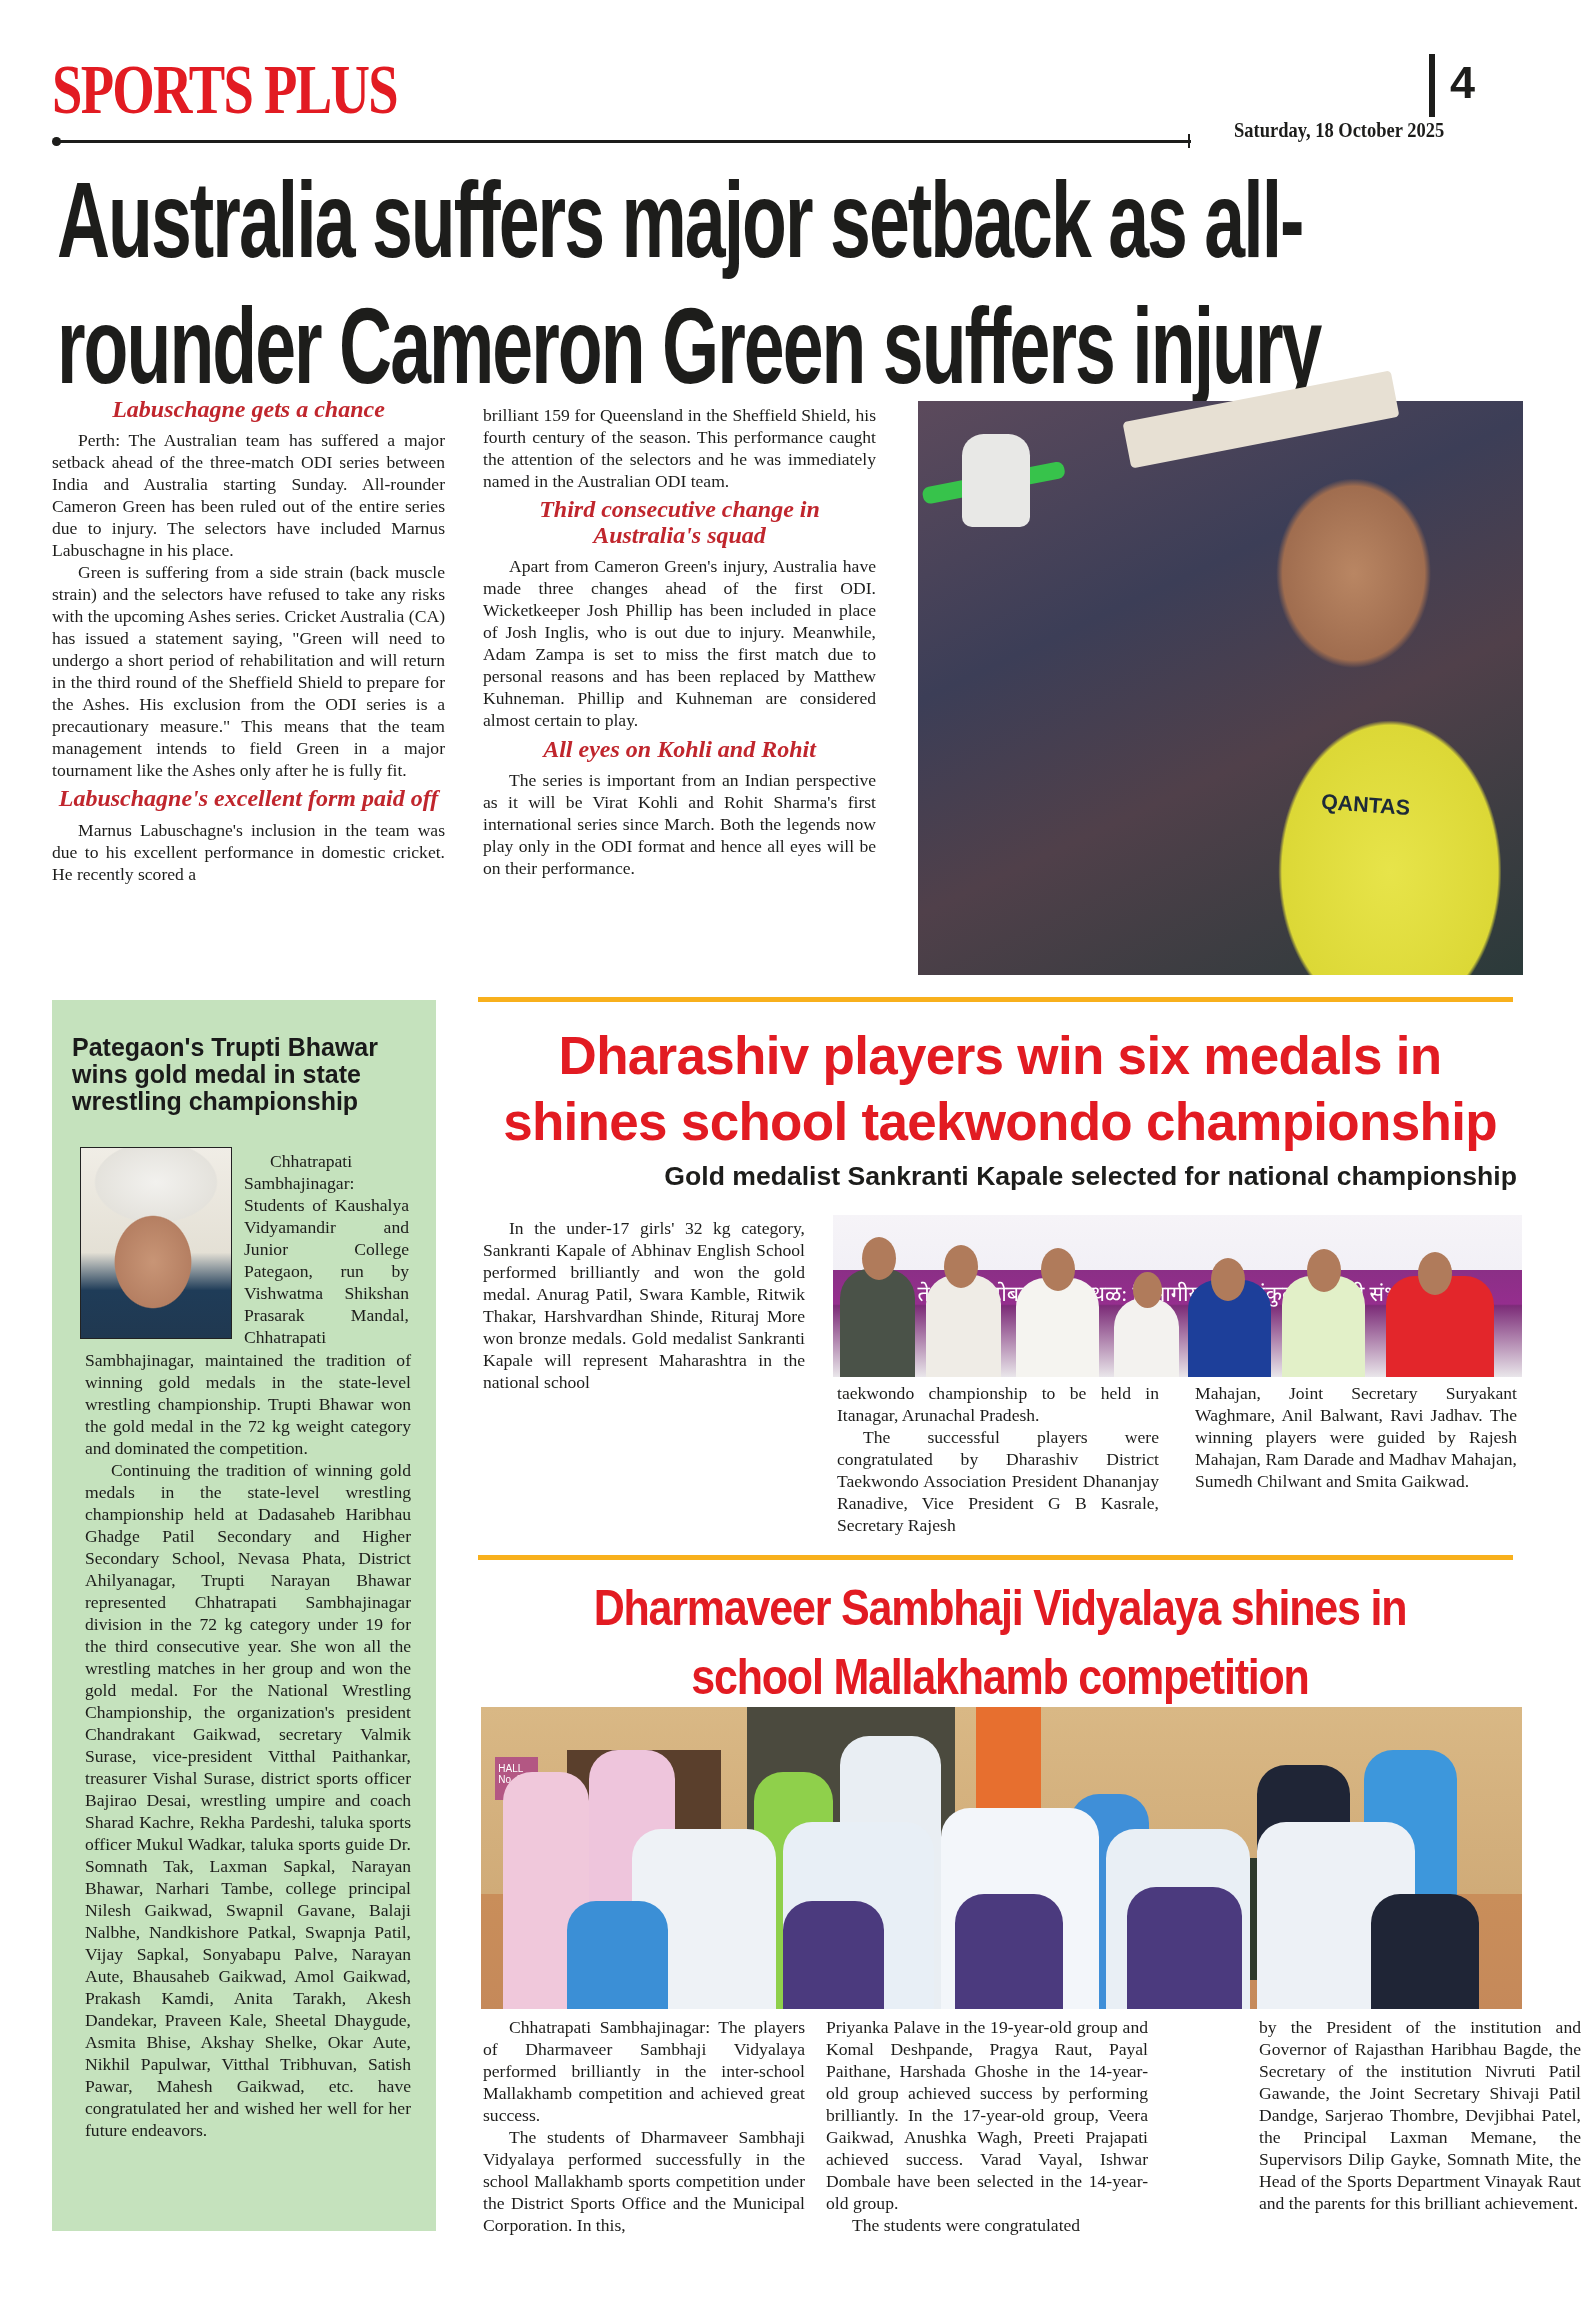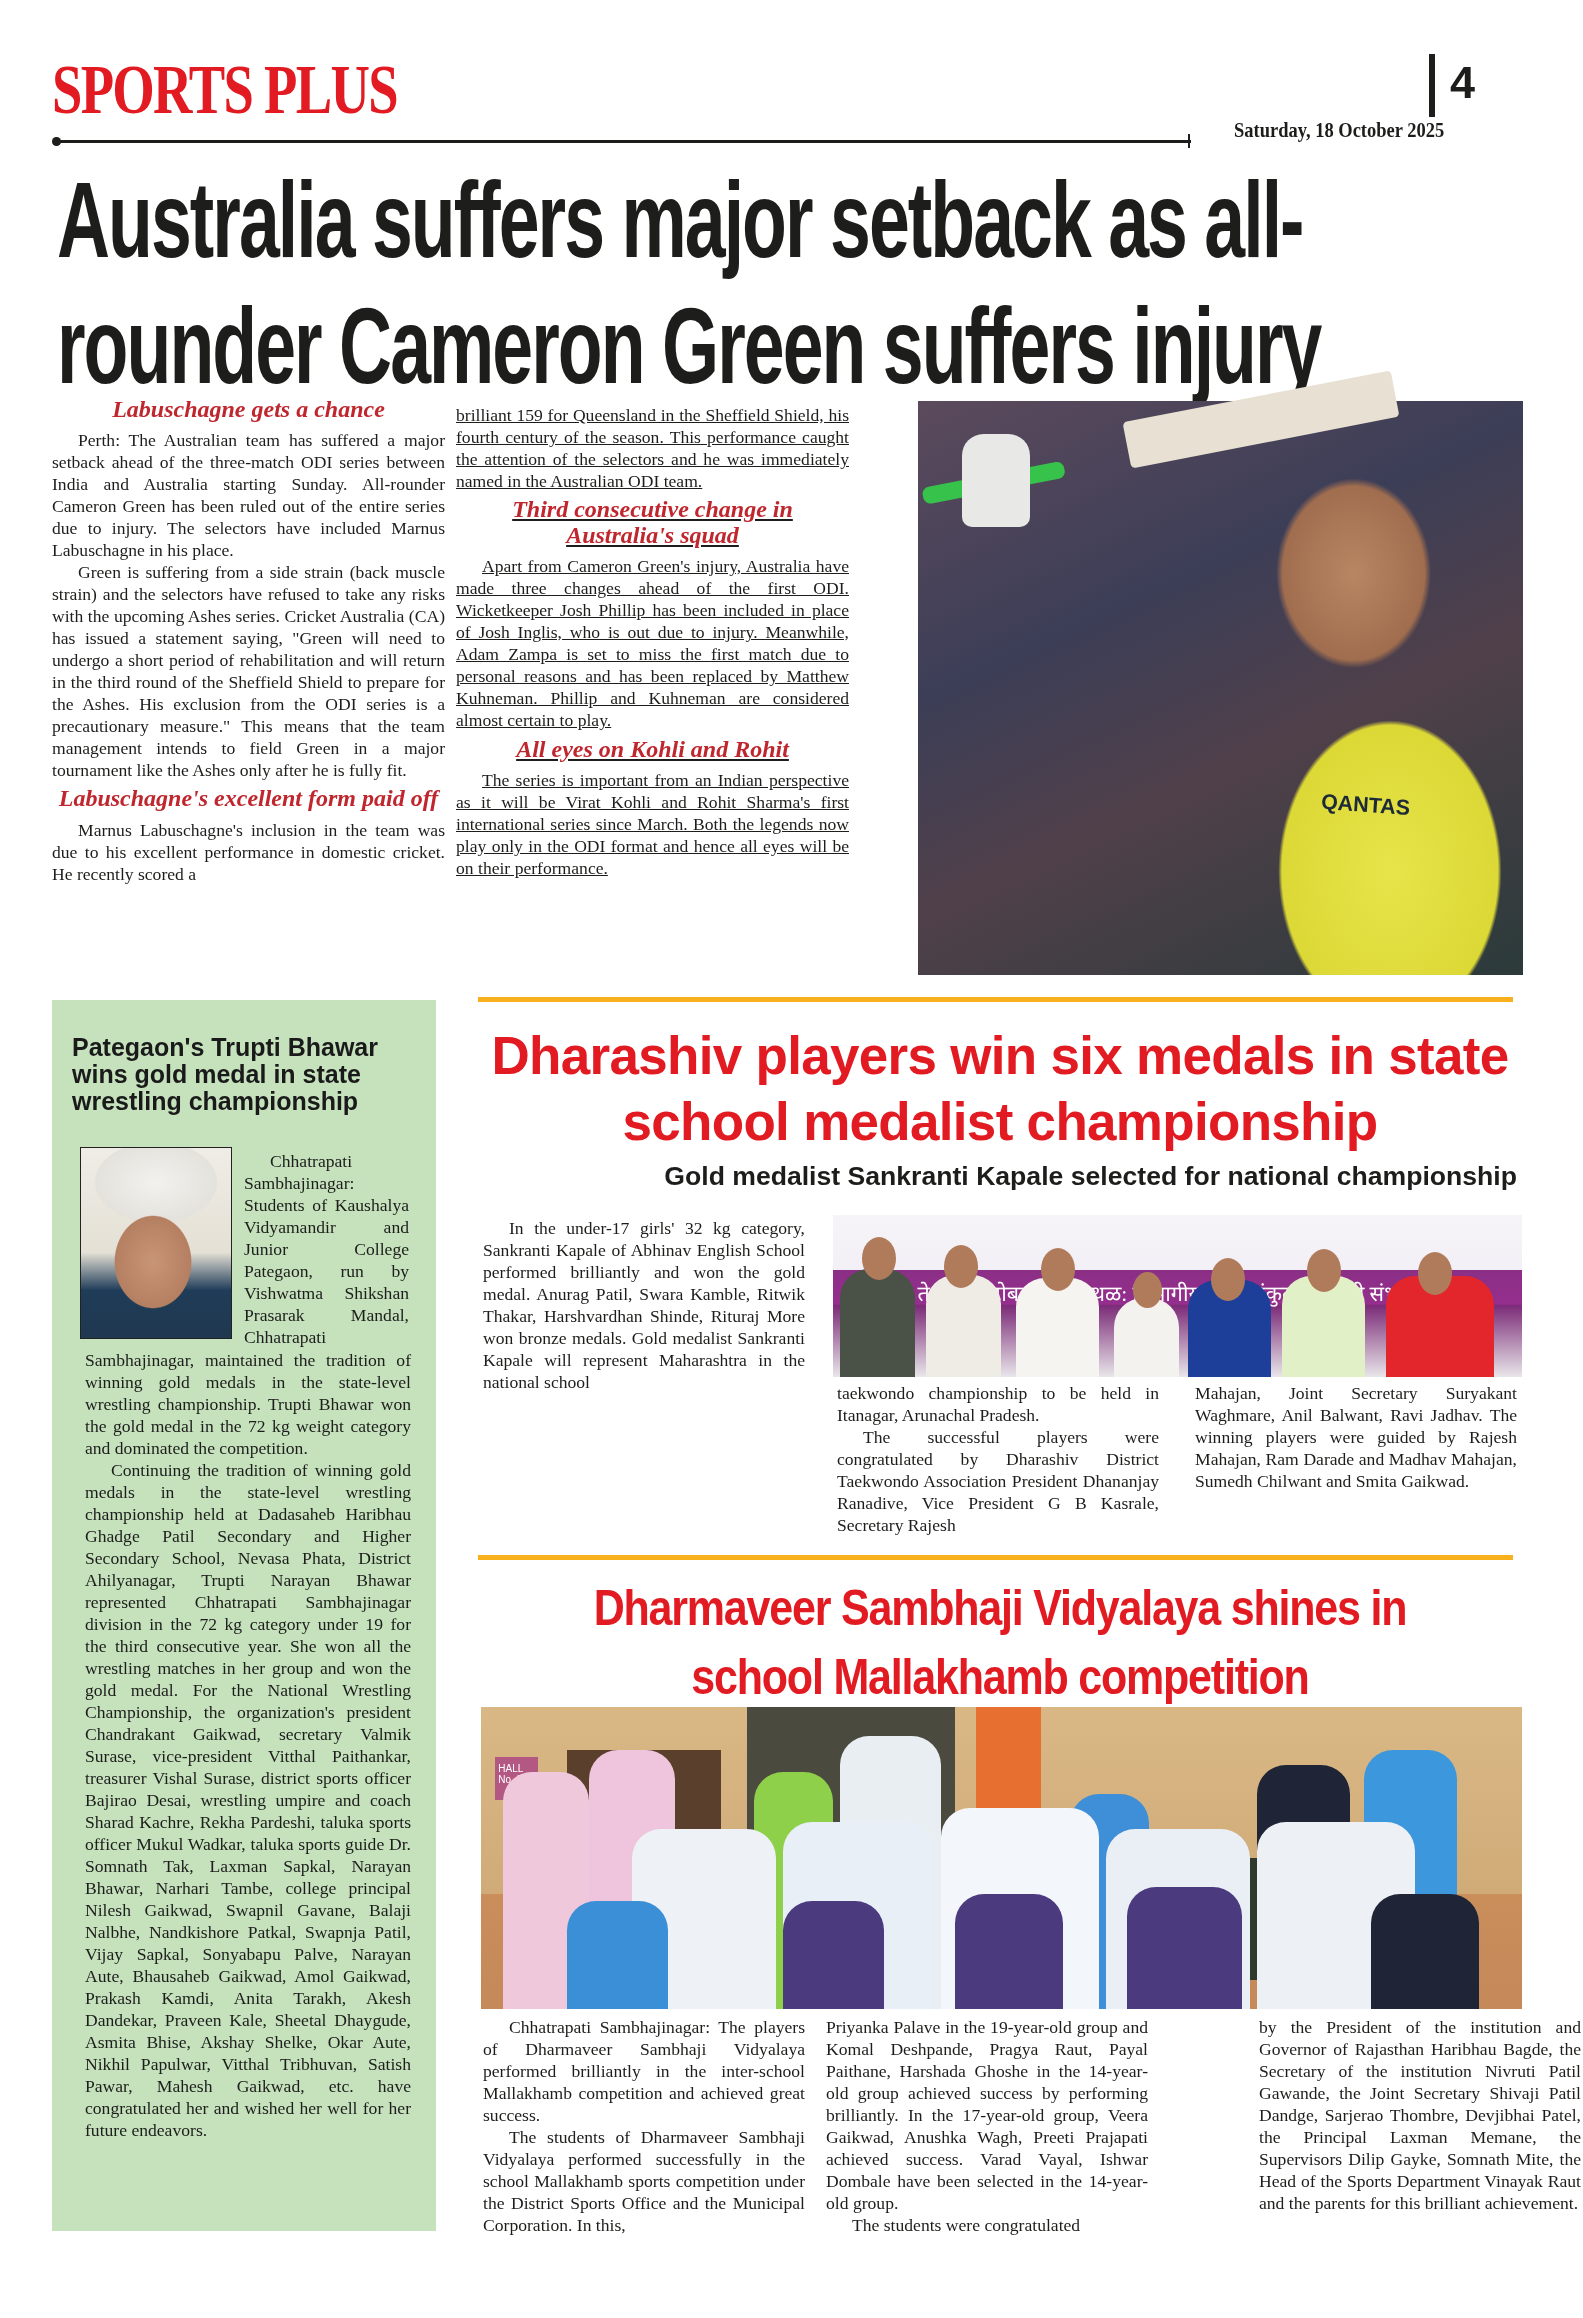--- a/index.html
+++ b/index.html
@@ -73,21 +73,21 @@
 <h1 class="abs main-headline">Australia suffers major setback as all-rounder Cameron Green suffers injury</h1>
 
 <div class="abs col" style="left:52px; top:396px; width:393px;">
   <div class="subhead" style="margin-top:0;">Labuschagne gets a chance</div>
   <p>Perth: The Australian team has suffered a major setback ahead of the three-match ODI series between India and Australia starting Sunday. All-rounder Cameron Green has been ruled out of the entire series due to injury. The selectors have included Marnus Labuschagne in his place.</p>
   <p>Green is suffering from a side strain (back muscle strain) and the selectors have refused to take any risks with the upcoming Ashes series. Cricket Australia (CA) has issued a statement saying, "Green will need to undergo a short period of rehabilitation and will return in the third round of the Sheffield Shield to prepare for the Ashes. His exclusion from the ODI series is a precautionary measure." This means that the team management intends to field Green in a major tournament like the Ashes only after he is fully fit.</p>
   <div class="subhead">Labuschagne's excellent form paid off</div>
   <p>Marnus Labuschagne's inclusion in the team was due to his excellent performance in domestic cricket. He recently scored a</p>
 </div>
 
-<div class="abs col" style="left:456px; top:404px; width:393px;text-decoration:underline;">
+<div class="abs col" style="left:483px; top:404px; width:393px;">
   <p style="text-indent:0;">brilliant 159 for Queensland in the Sheffield Shield, his fourth century of the season. This performance caught the attention of the selectors and he was immediately named in the Australian ODI team.</p>
   <div class="subhead">Third consecutive change in Australia's squad</div>
   <p>Apart from Cameron Green's injury, Australia have made three changes ahead of the first ODI. Wicketkeeper Josh Phillip has been included in place of Josh Inglis, who is out due to injury. Meanwhile, Adam Zampa is set to miss the first match due to personal reasons and has been replaced by Matthew Kuhneman. Phillip and Kuhneman are considered almost certain to play.</p>
   <div class="subhead">All eyes on Kohli and Rohit</div>
   <p>The series is important from an Indian perspective as it will be Virat Kohli and Rohit Sharma's first international series since March. Both the legends now play only in the ODI format and hence all eyes will be on their performance.</p>
 </div>
 
 <div class="abs photo photo-cricket"></div>
 <div class="abs bat-grip"></div>
 <div class="abs bat-blade"></div>
@@ -99,21 +99,21 @@
 <div class="abs portrait"></div>
 <div class="abs col" style="left:244px; top:1150px; width:165px; text-align:justify;">
   <p>Chhatrapati Sambhajinagar: Students of Kaushalya Vidyamandir and Junior College Pategaon, run by Vishwatma Shikshan Prasarak Mandal, Chhatrapati</p>
 </div>
 <div class="abs col" style="left:85px; top:1349px; width:326px;">
   <p style="text-indent:0;">Sambhajinagar, maintained the tradition of winning gold medals in the state-level wrestling championship. Trupti Bhawar won the gold medal in the 72 kg weight category and dominated the competition.</p>
   <p>Continuing the tradition of winning gold medals in the state-level wrestling championship held at Dadasaheb Haribhau Ghadge Patil Secondary and Higher Secondary School, Nevasa Phata, District Ahilyanagar, Trupti Narayan Bhawar represented Chhatrapati Sambhajinagar division in the 72 kg category under 19 for the third consecutive year. She won all the wrestling matches in her group and won the gold medal. For the National Wrestling Championship, the organization's president Chandrakant Gaikwad, secretary Valmik Surase, vice-president Vitthal Paithankar, treasurer Vishal Surase, district sports officer Bajirao Desai, wrestling umpire and coach Sharad Kachre, Rekha Pardeshi, taluka sports officer Mukul Wadkar, taluka sports guide Dr. Somnath Tak, Laxman Sapkal, Narayan Bhawar, Narhari Tambe, college principal Nilesh Gaikwad, Swapnil Gavane, Balaji Nalbhe, Nandkishore Patkal, Swapnja Patil, Vijay Sapkal, Sonyabapu Palve, Narayan Aute, Bhausaheb Gaikwad, Amol Gaikwad, Prakash Kamdi, Anita Tarakh, Akesh Dandekar, Praveen Kale, Sheetal Dhaygude, Asmita Bhise, Akshay Shelke, Okar Aute, Nikhil Papulwar, Vitthal Tribhuvan, Satish Pawar, Mahesh Gaikwad, etc. have congratulated her and wished her well for her future endeavors.</p>
 </div>
 
 <div class="abs accent-rule" style="left:478px; top:997px; width:1035px;"></div>
-<div class="abs headline-red taek-headline">Dharashiv players win six medals in state school medalist championship</div>
+<div class="abs headline-red taek-headline">Dharashiv players win six medals in shines school taekwondo championship</div>
 <div class="abs taek-sub">Gold medalist Sankranti Kapale selected for national championship</div>
 
 <div class="abs col" style="left:483px; top:1217px; width:322px;">
   <p>In the under-17 girls' 32 kg category, Sankranti Kapale of Abhinav English School performed brilliantly and won the gold medal. Anurag Patil, Swara Kamble, Ritwik Thakar, Harshvardhan Shinde, Rituraj More won bronze medals. Gold medalist Sankranti Kapale will represent Maharashtra in the national school</p>
 </div>
 
 <div class="abs photo photo-taek">
   <div class="abs" style="left:29px; top:63px; width:646px; font-size:21.5px; color:#fff; white-space:nowrap; overflow:hidden;">दि. १३ ते ... ऑक्टोबर २०२५ स्थळ: विभागीय क्रीडा संकुल, छत्रपती संभाजीनगर</div>
   <div class="person" style="left:7.2px; width:75px; height:108px; background:#4a5248;"></div>
   <div class="head" style="left:29px; top:21.5px; width:34px; height:43px;"></div>

